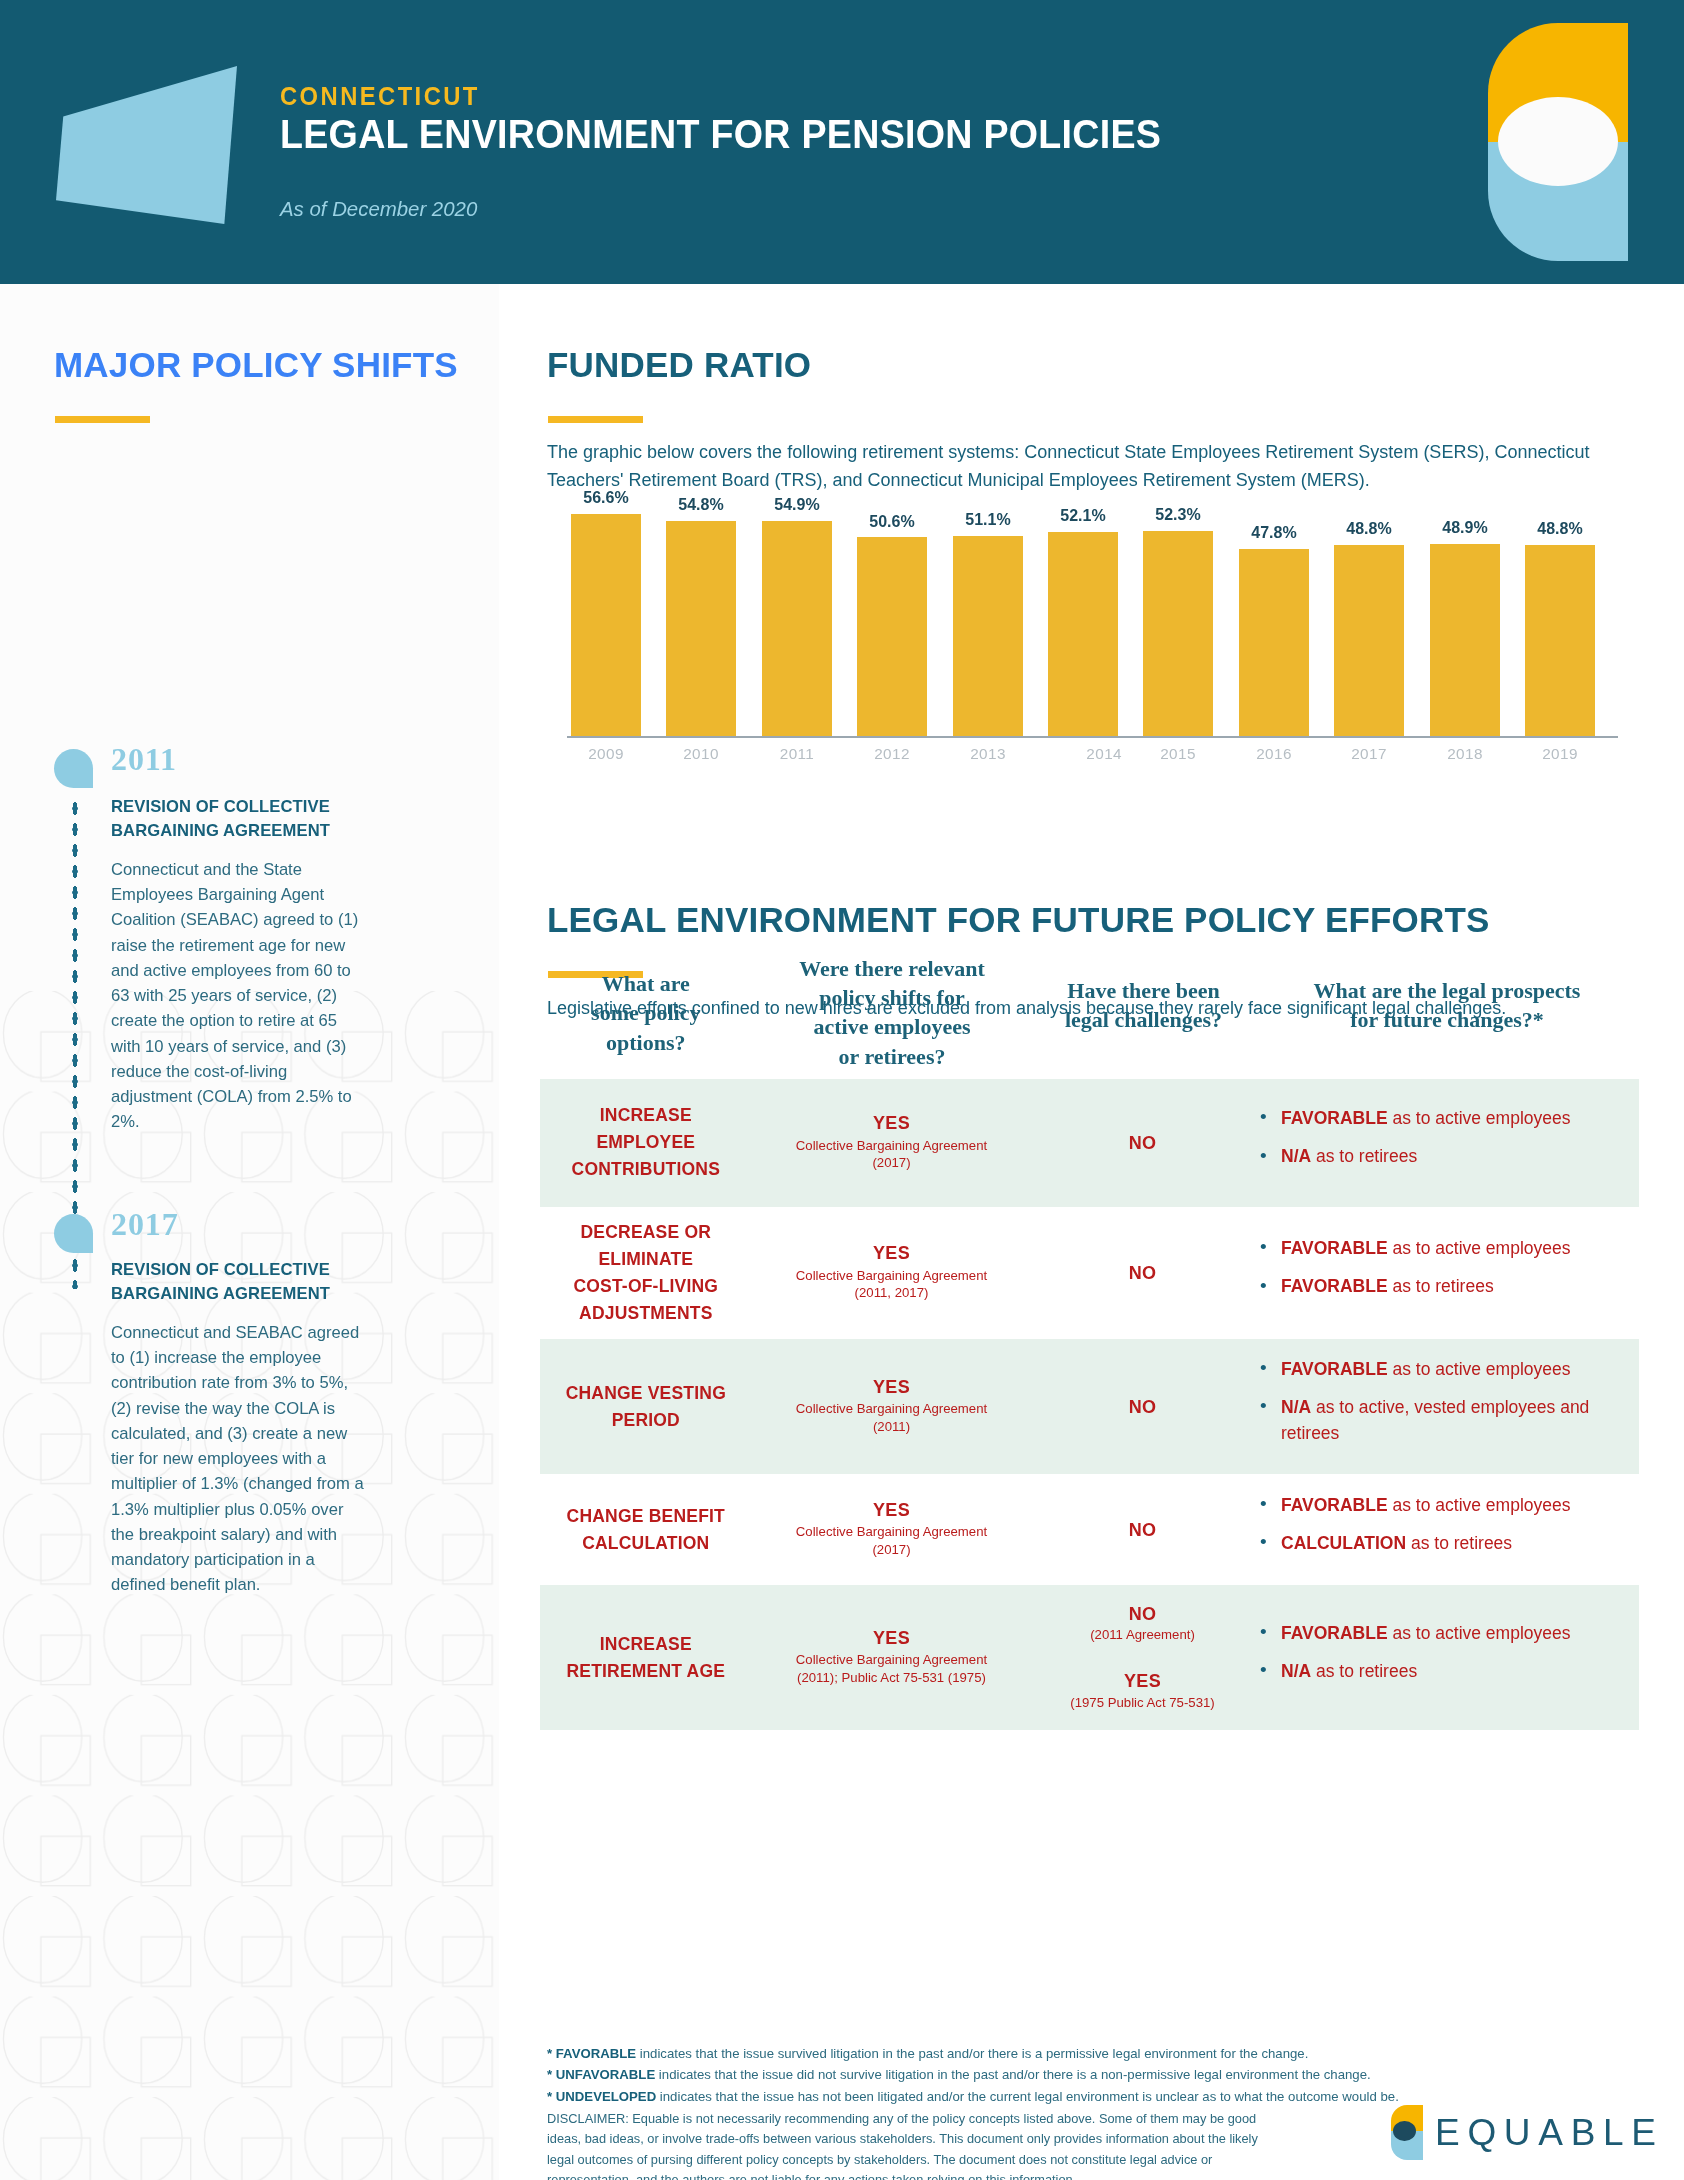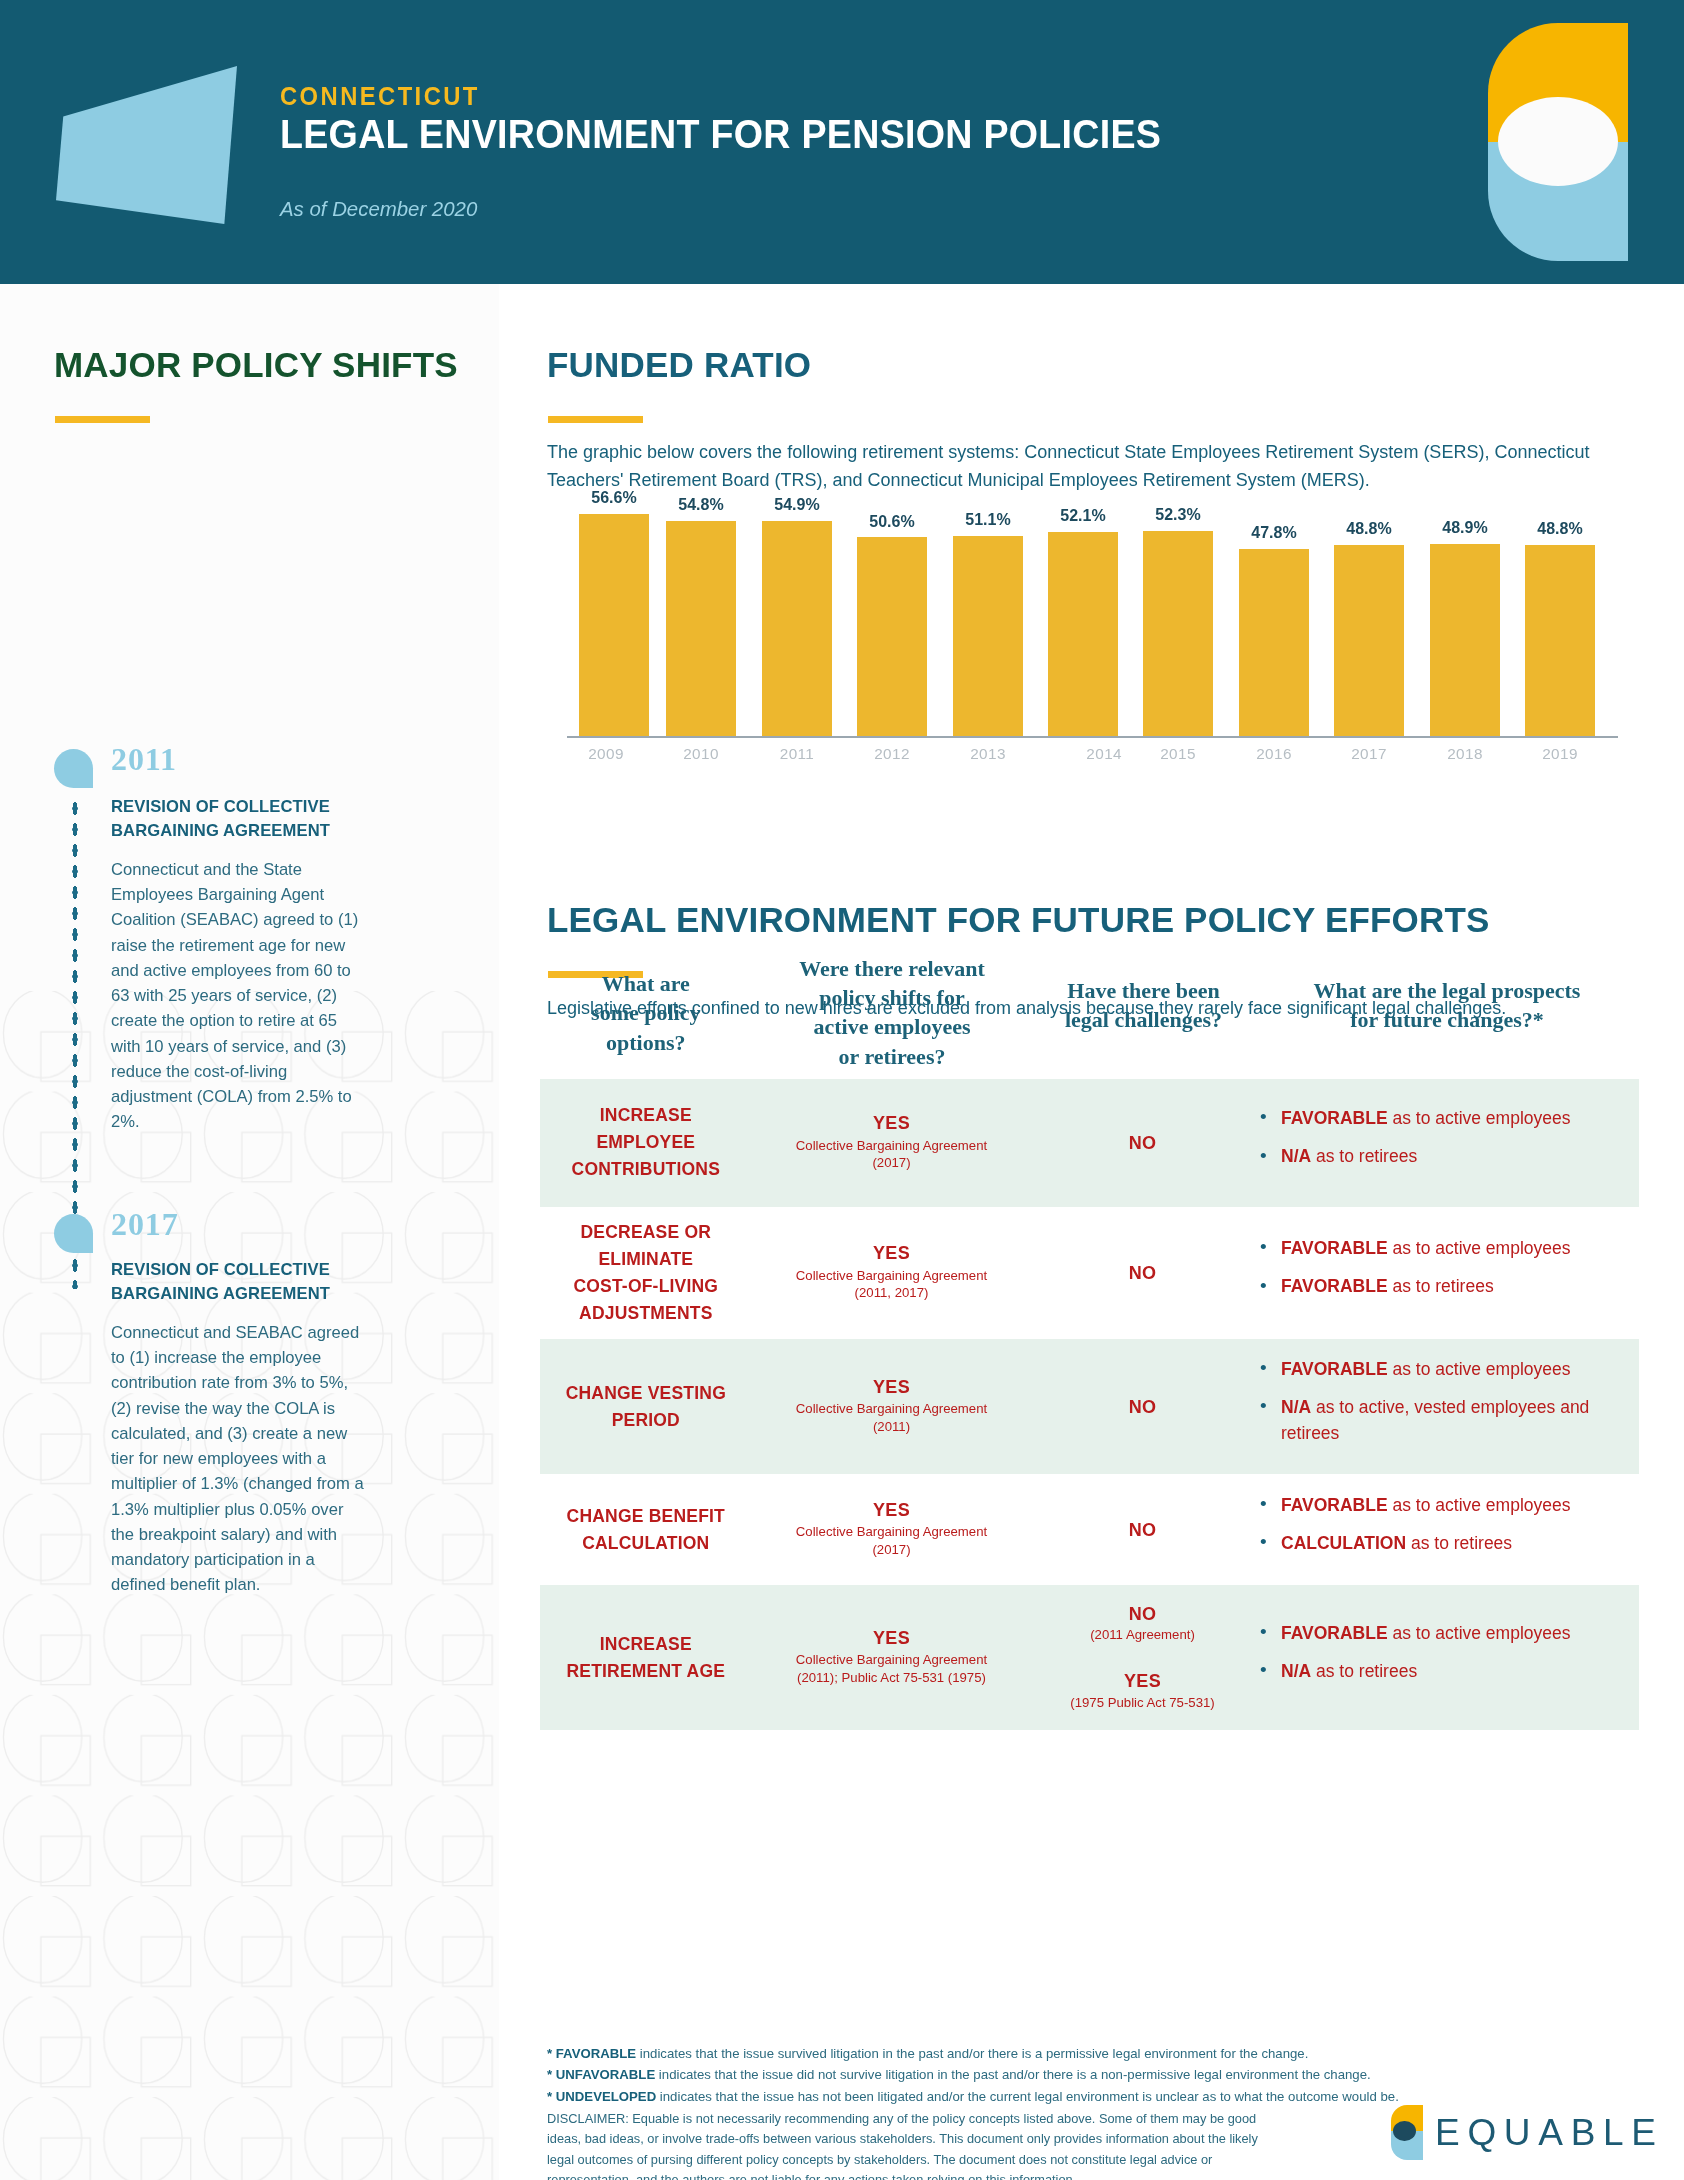--- a/index.html
+++ b/index.html
@@ -103,21 +103,21 @@
     position: absolute;
     left: 0; top: 707px;
     width: 499px; height: 1193px;
     opacity: 1;
   }
   .sidebar-heading {
     position: absolute;
     left: 54px; top: 61px;
     font-size: 35px;
     font-weight: 700;
-    color: #14532d;
+    color: #3b82f6;
     letter-spacing: 0.2px;
     font-family: "Liberation Sans Narrow", "Liberation Sans", sans-serif;
   }
   .sidebar-rule {
     position: absolute;
     left: 55px; top: 132px;
     width: 95px; height: 6.8px;
     background: #F5B823;
   }
 
@@ -339,21 +339,21 @@
   </div>
 
   <div class="main">
 
     <div class="sec-title" style="left:48px; top:61px;">FUNDED RATIO</div>
     <div class="sec-rule" style="left:49px; top:132px;"></div>
     <div class="sec-desc" style="left:48px; top:155px; width:1090px;">The graphic below covers the following retirement systems: Connecticut State Employees Retirement System (SERS), Connecticut Teachers' Retirement Board (TRS), and Connecticut Municipal Employees Retirement System (MERS).</div>
 
     <div class="chart">
       <div class="chart-plot" id="chart-plot">
-          <div class="bar-slot" style="left: 8px; height: 223px;">
+          <div class="bar-slot" style="left: 0px; height: 223px;">
             <div class="bar" style="height: 223px; background: rgb(237, 183, 46);"></div>
             <div class="bar-value" style="bottom: 230px;">56.6%</div>
           </div>
           <div class="bar-slot" style="left: 95px; height: 223px;">
             <div class="bar" style="height: 216px; background: rgb(237, 183, 46);"></div>
             <div class="bar-value" style="bottom: 223px;">54.8%</div>
           </div>
           <div class="bar-slot" style="left: 191px; height: 223px;">
             <div class="bar" style="height: 216px; background: rgb(237, 183, 46);"></div>
             <div class="bar-value" style="bottom: 223px;">54.9%</div>

